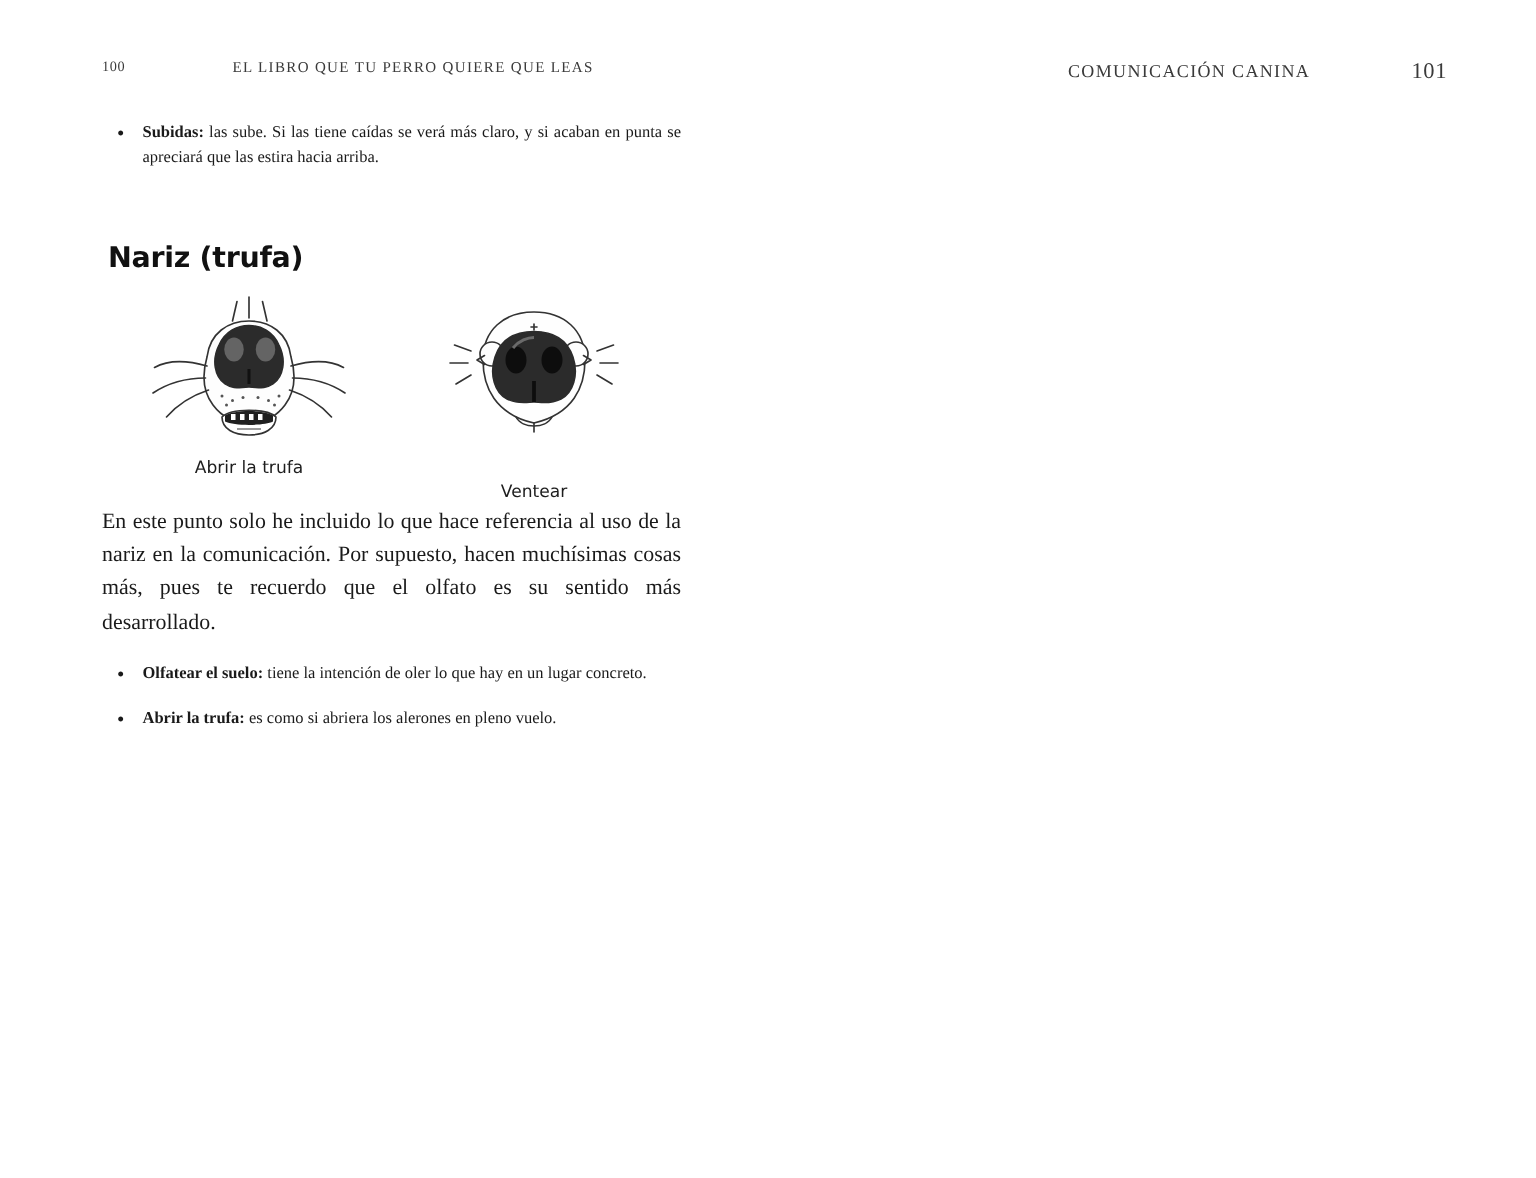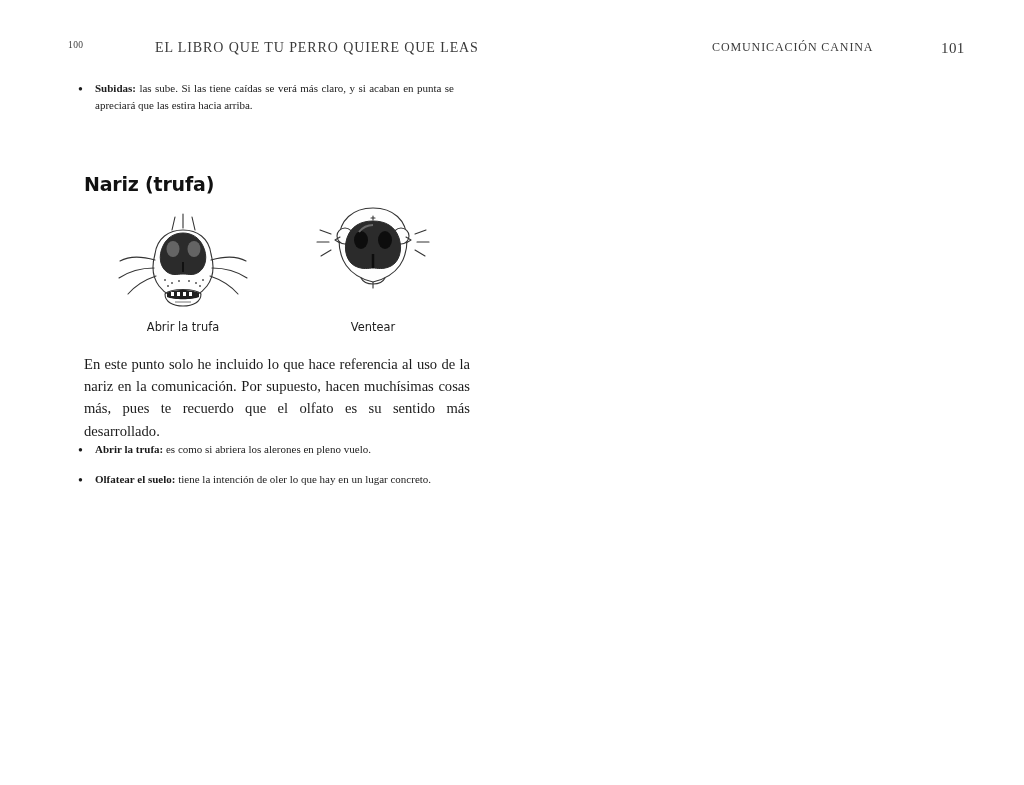--- a/index.html
+++ b/index.html
@@ -41,21 +41,21 @@
     color: #3a3a3a;
     font-variant: small-caps;
     text-transform: uppercase;
   }
   .runhead .folio-left {
     position: absolute; left: 68px; top: 0;
     font-size: 9.5px; letter-spacing: .4px;
   }
   .runhead .title-left {
     position: absolute; left: 155px; top: 0;
-    font-size: 14px; letter-spacing: .9px;
+    font-size: 10px; letter-spacing: .9px;
   }
   .runhead .title-right {
     position: absolute; left: 712px; top: 0;
     font-size: 12px; letter-spacing: .9px;
   }
   .runhead .folio-right {
     position: absolute; left: 941px; top: 0;
     font-size: 15px; letter-spacing: .4px;
   }
   p.body {
@@ -64,21 +64,21 @@
     line-height: 1.52;
     text-align: justify;
     text-justify: inter-word;
     hyphens: manual;
   }
   h2.section {
     font-family: "DejaVu Sans", sans-serif;
     font-weight: bold;
     font-size: 19px;
     letter-spacing: -0.2px;
-    margin: 16px;
+    margin: 4px;
     color: #111;
   }
   ul.bullets {
     list-style: none;
     margin: 0;
     padding: 0;
   }
   ul.bullets li {
     position: relative;
     padding-left: 19px;
@@ -133,21 +133,21 @@
   <div class="page page-left">
 
     <ul class="bullets" style="position:absolute; top:80px; left:76px; width:378px;">
       <li>
         <span class="lead">Subidas:</span><span> las sube. Si las tiene caídas se verá más claro, y si acaban en punta se apreciará que las estira hacia arriba.</span>
       </li>
     </ul>
 
     <h2 class="section" style="position:absolute; top:157px; left:68px;">Nariz (trufa)</h2>
 
-    <div class="fig-row" style="top:196px; left:81px; width:386px; gap:62px;align-items:flex-end;">
+    <div class="fig-row" style="top:196px; left:64px; width:386px; gap:62px;">
 
       <div class="fig">
         <svg width="136" height="100" viewBox="0 0 136 100">
           <g fill="none" stroke="#333" stroke-width="1.1" stroke-linecap="round">
 
             <path d="M60 5 L57 18 M68 2 L68 16 M77 5 L80 18"></path>
 
             <path d="M40 42 C42 26 54 18 68 18 C82 18 94 26 96 42
                      C100 56 98 66 92 74 C86 82 78 86 68 86
                      C58 86 50 82 44 74 C38 66 36 56 40 42 Z" fill="#fefefe"></path>
@@ -221,29 +221,29 @@
                    C56 72 50 74 42 70 C34 66 30 54 34 42 Z" fill="#2b2b2b" stroke="#2b2b2b" stroke-width="1"></path>
           <ellipse cx="48" cy="44" rx="7" ry="9" fill="#0d0d0d"></ellipse>
           <ellipse cx="72" cy="44" rx="7" ry="9" fill="#0d0d0d"></ellipse>
           <path d="M60 58 L60 72" stroke="#0d0d0d" stroke-width="2.5"></path>
           <path d="M46 36 C50 31 56 29 60 29" stroke="#6a6a6a" stroke-width="2" fill="none"></path>
         </svg>
         <div class="cap" style="margin-top:24px;">Ventear</div>
       </div>
     </div>
 
-    <p class="body" style="position:absolute; top:337px; left:84px; width:386px;margin-top:16px;">En este punto solo he incluido lo que hace referencia al uso de la nariz en la comunicación. Por supuesto, hacen muchísimas cosas más, pues te recuerdo que el olfato es su sentido más desarrollado.</p>
+    <p class="body" style="position:absolute; top:337px; left:68px; width:386px;">En este punto solo he incluido lo que hace referencia al uso de la nariz en la comunicación. Por supuesto, hacen muchísimas cosas más, pues te recuerdo que el olfato es su sentido más desarrollado.</p>
 
     <ul class="bullets" style="position:absolute; top:441px; left:76px; width:378px;">
+      <li>
+        <span class="lead">Olfatear el suelo:</span><span> tiene la intención de oler lo que hay en un lugar concreto.</span>
+      </li>
       <li>
         <span class="lead">Abrir la trufa:</span><span> es como si abriera los alerones en pleno vuelo.</span>
       </li>
-      <li>
-        <span class="lead">Olfatear el suelo:</span><span> tiene la intención de oler lo que hay en un lugar concreto.</span>
-      </li>
     </ul>
   </div>
 
   <div class="page page-right">
 
     
 
     
 
     

